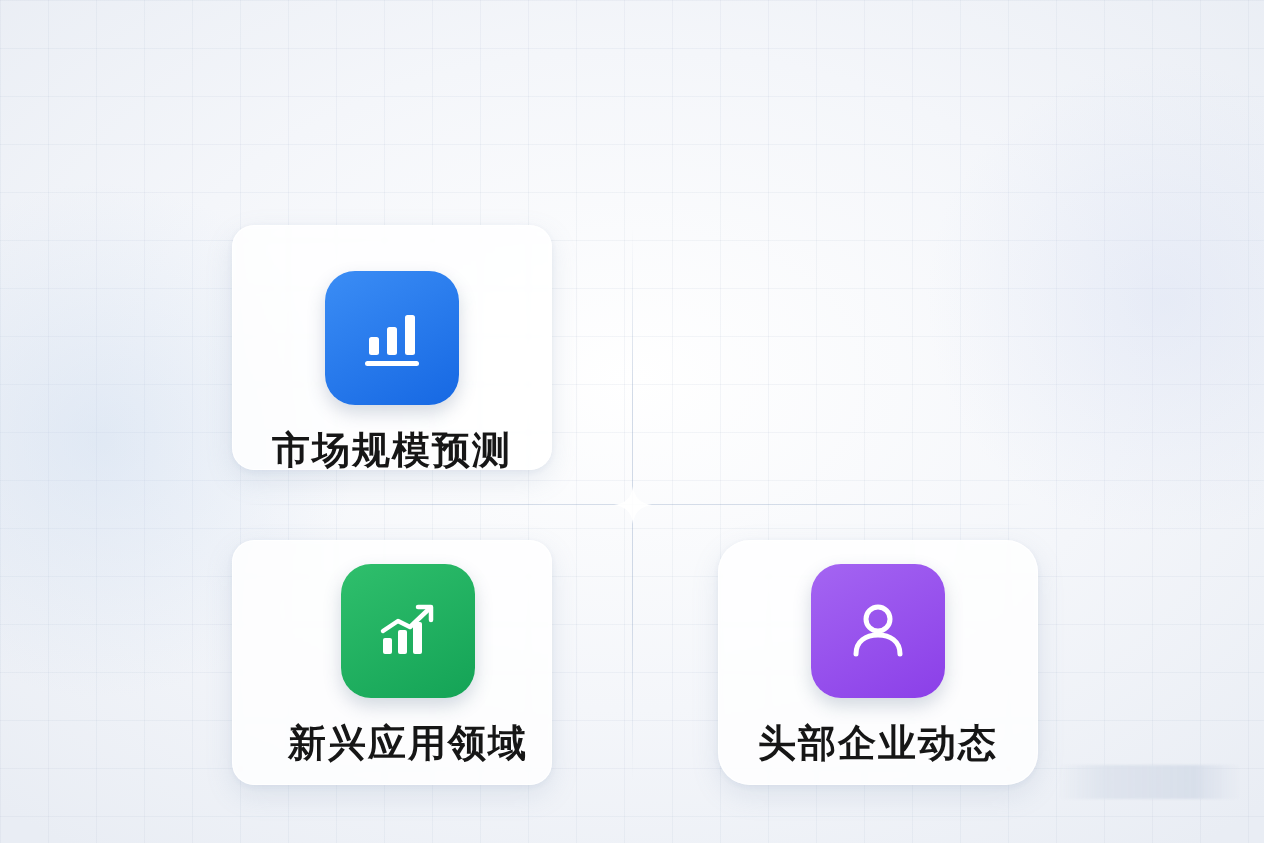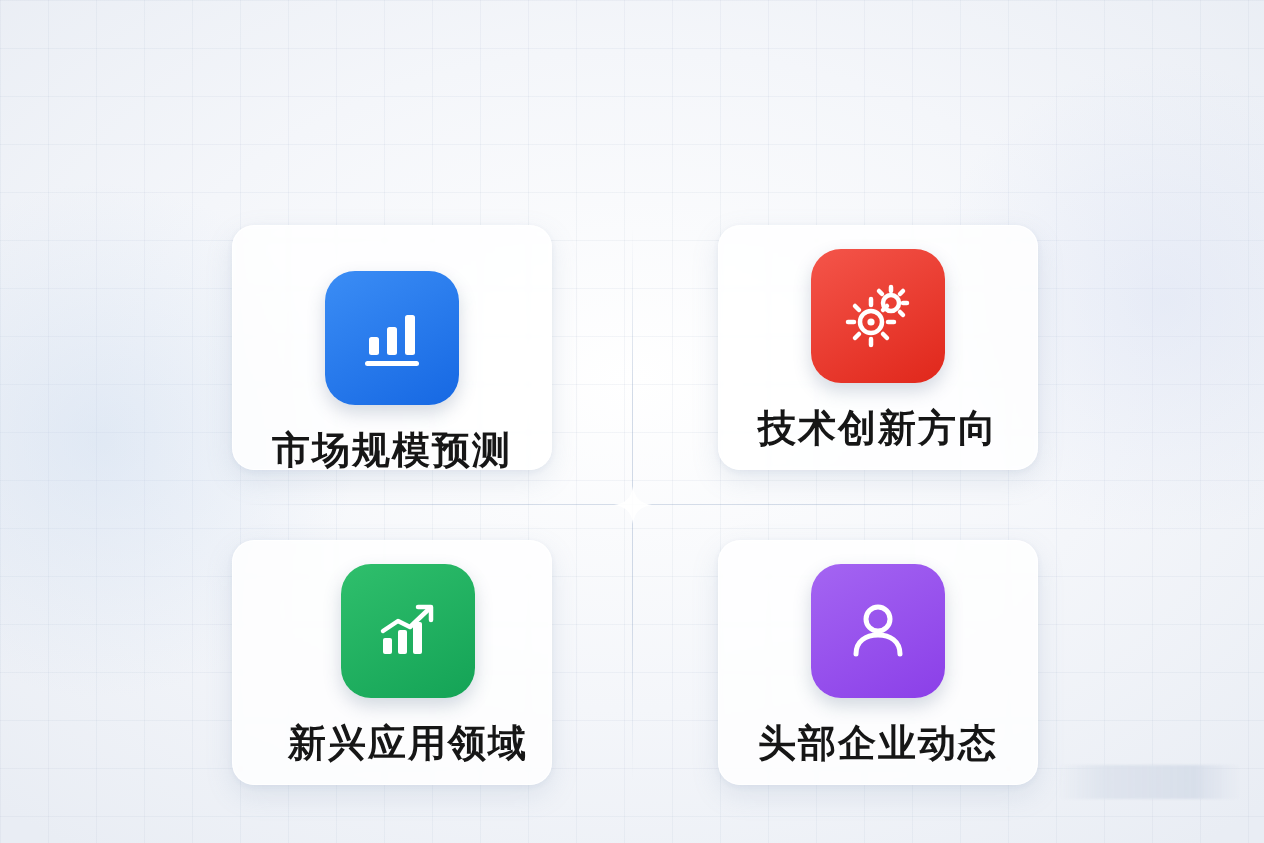--- a/index.html
+++ b/index.html
@@ -98,21 +98,21 @@
     box-shadow: 0 10px 28px rgba(120,140,175,0.16), 0 2px 6px rgba(120,140,175,0.10);
     display: flex;
     flex-direction: column;
     align-items: center;
     justify-content: center;
     backdrop-filter: blur(2px);
   }
   .card-1 { grid-column: 1; grid-row: 1; justify-content: flex-end; }
   .card-2 { grid-column: 3; grid-row: 1; }
   .card-3 { grid-column: 1; grid-row: 3; padding-left: 32px; }
-  .card-4 { grid-column: 3; grid-row: 3; }
+  .card-4 { grid-column: 3; grid-row: 3; border-radius: 32px; }
 
   .icon-tile {
     width: 134px;
     height: 134px;
     border-radius: 30px;
     display: flex;
     align-items: center;
     justify-content: center;
     box-shadow: 0 8px 18px rgba(60,80,120,0.22);
     margin-bottom: 26px;
@@ -198,32 +198,20 @@
         <svg width="74" height="74" viewBox="0 0 74 74" fill="none">
           <rect x="14" y="36" width="10" height="18" rx="2.5" fill="#ffffff"></rect>
           <rect x="32" y="26" width="10" height="28" rx="2.5" fill="#ffffff"></rect>
           <rect x="50" y="14" width="10" height="40" rx="2.5" fill="#ffffff"></rect>
           <rect x="10" y="60" width="54" height="5" rx="2.5" fill="#ffffff"></rect>
         </svg>
       </div>
       <div class="card-label">市场规模预测</div>
     </div>
 
-    <div class="card card-2">
-      <div class="icon-tile tile-red">
-        <svg width="76" height="76" viewBox="0 0 76 76" fill="none" stroke="#ffffff" stroke-width="4.5" stroke-linecap="round" stroke-linejoin="round">
-          <circle cx="31" cy="44" r="11"></circle>
-          <circle cx="31" cy="44" r="3.6" fill="#ffffff" stroke="none"></circle>
-          <path d="M31 27 L31 21 M31 67 L31 61 M14 44 L8 44 M54 44 L48 44 M19 32 L15 28 M43 56 L47 60 M43 32 L47 28 M19 56 L15 60"></path>
-          <circle cx="51" cy="25" r="8"></circle>
-          <path d="M51 13 L51 9 M63 25 L67 25 M42 16 L39 13 M60 34 L63 37 M60 16 L63 13"></path>
-        </svg>
-      </div>
-      <div class="card-label">技术创新方向</div>
-    </div>
 
     <div class="card card-3">
       <div class="icon-tile tile-green">
         <svg width="76" height="76" viewBox="0 0 76 76" fill="none">
           <rect x="13" y="45" width="9" height="16" rx="2" fill="#ffffff"></rect>
           <rect x="28" y="37" width="9" height="24" rx="2" fill="#ffffff"></rect>
           <rect x="43" y="29" width="9" height="32" rx="2" fill="#ffffff"></rect>
           <path d="M13 38 L28 28 L40 34 L60 15" stroke="#ffffff" stroke-width="4.5" stroke-linecap="round" stroke-linejoin="round" fill="none"></path>
           <path d="M48 14 L61 14 L61 27" stroke="#ffffff" stroke-width="4.5" stroke-linecap="round" stroke-linejoin="round" fill="none"></path>
         </svg>

